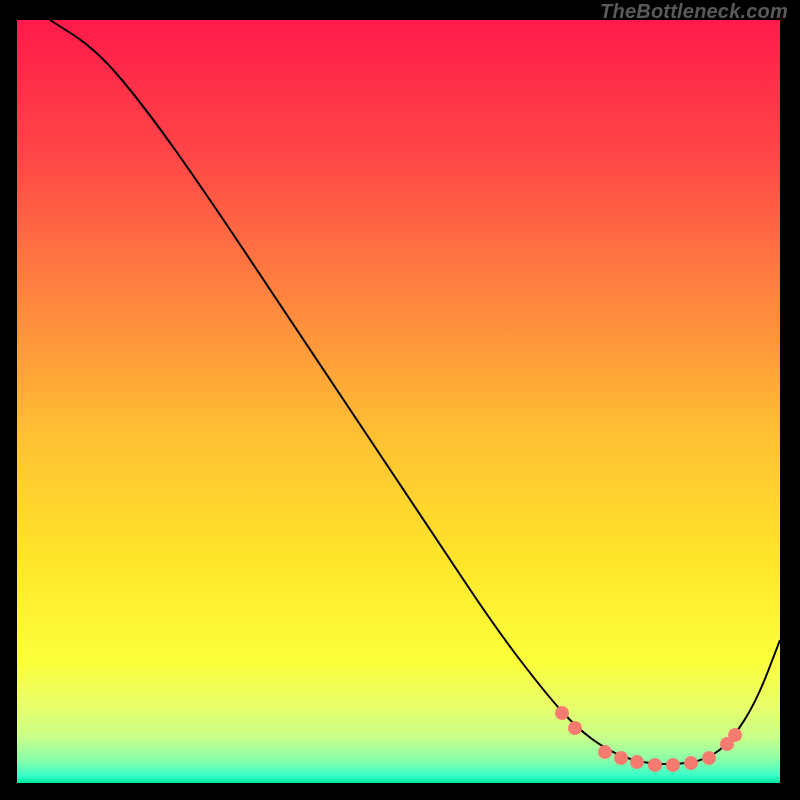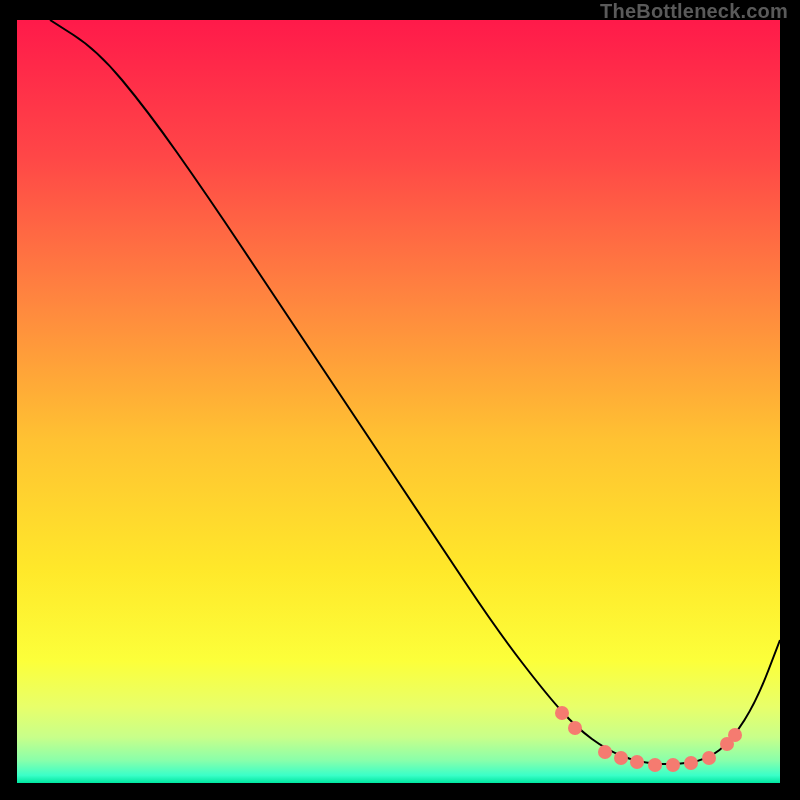--- a/index.html
+++ b/index.html
@@ -2,20 +2,21 @@
 <html><head>
 <meta charset="utf-8">
 <style>
   * { margin: 0; padding: 0; box-sizing: border-box; }
   html, body { width: 800px; height: 800px; background: #000; overflow: hidden; font-family: Arial, sans-serif; }
   .stage {
     position: absolute;
     left: 0; top: 0;
     width: 800px; height: 800px;
     background: #000;
+    font-style: italic;
   }
   .plot-area {
     position: absolute;
     left: 17px;
     top: 20px;
     width: 763px;
     height: 763px;
     overflow: hidden;
   }
   .gradient {

